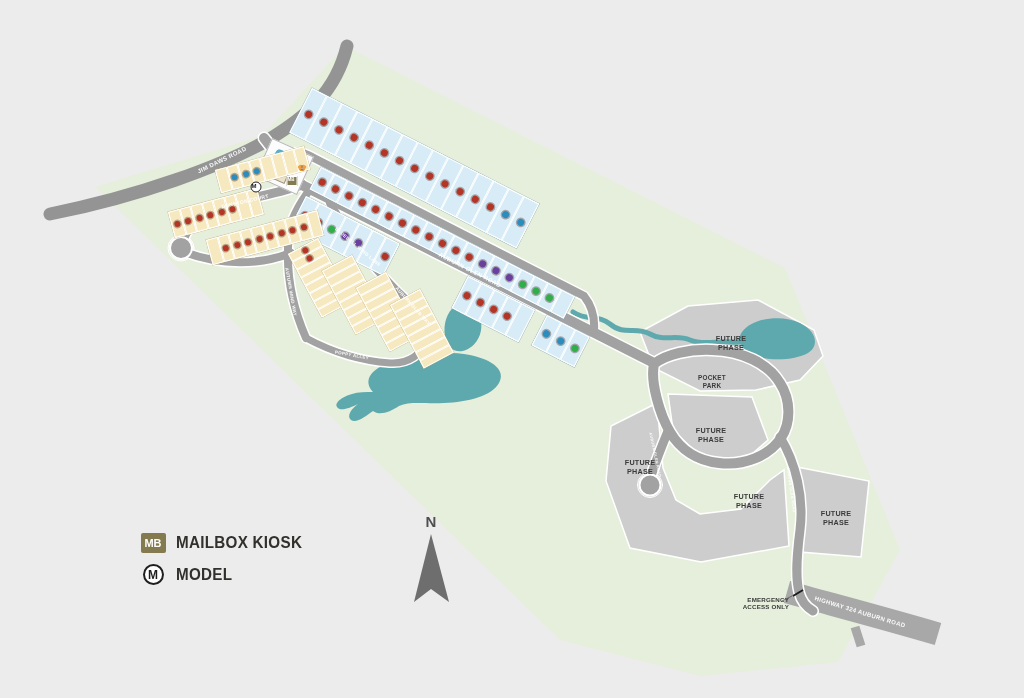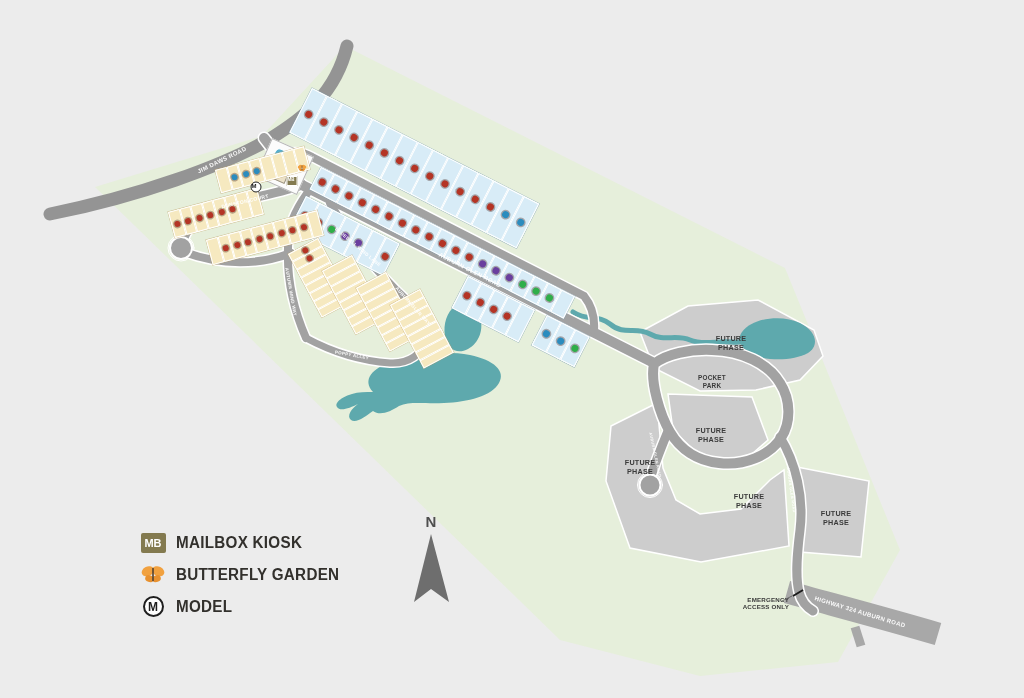--- a/index.html
+++ b/index.html
@@ -436,31 +436,19 @@
 
   <div class="legend">
     <div class="legend-row">
       <span class="legend-icon">
         <span class="mb-box">MB</span>
       </span>
       <span class="legend-label">MAILBOX KIOSK</span>
     </div>
     <div class="legend-row">
       <span class="legend-icon">
-        <svg width="26" height="21" viewBox="0 0 24 20">
-          <ellipse cx="7" cy="7" rx="6" ry="4.6" fill="#f1a13f" transform="rotate(-25 7 7)"></ellipse>
-          <ellipse cx="17" cy="7" rx="6" ry="4.6" fill="#f1a13f" transform="rotate(25 17 7)"></ellipse>
-          <ellipse cx="8.5" cy="14" rx="4" ry="3.2" fill="#e8912f" transform="rotate(20 8.5 14)"></ellipse>
-          <ellipse cx="15.5" cy="14" rx="4" ry="3.2" fill="#e8912f" transform="rotate(-20 15.5 14)"></ellipse>
-          <rect x="11.2" y="3.5" width="1.6" height="13" rx="0.8" fill="#5a4632"></rect>
-        </svg>
-      </span>
-      <span class="legend-label">BUTTERFLY GARDEN</span>
-    </div>
-    <div class="legend-row">
-      <span class="legend-icon">
         <span class="model-circle">M</span>
       </span>
       <span class="legend-label">MODEL</span>
     </div>
   </div>
 
 </div>
 
 </body></html>

